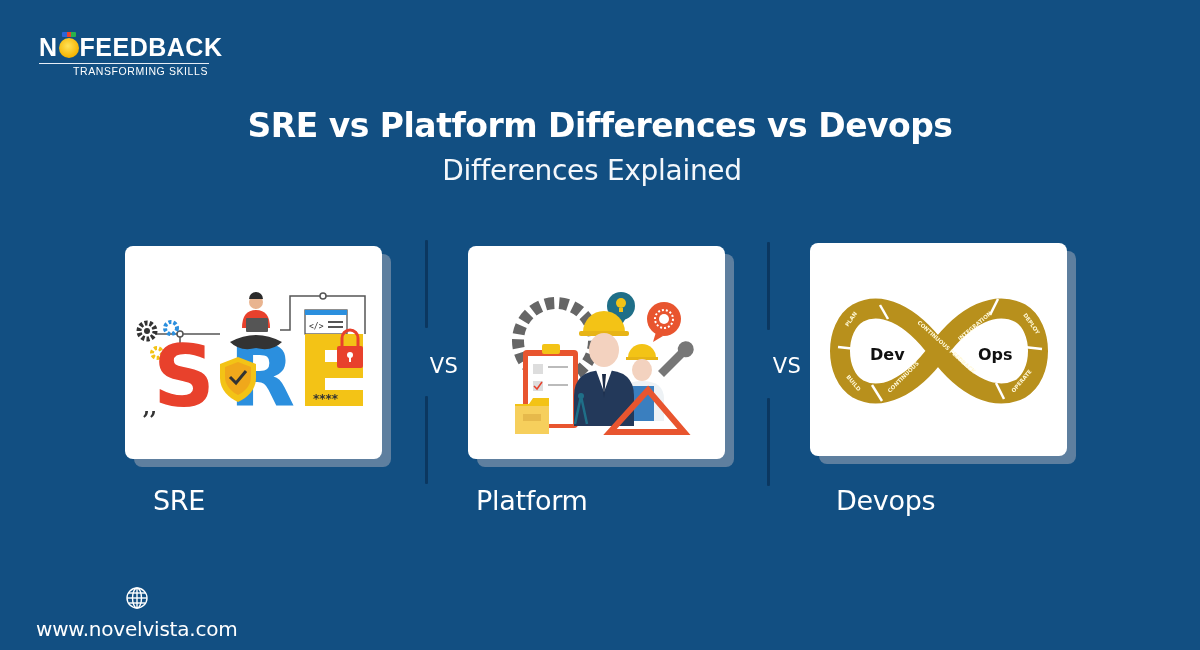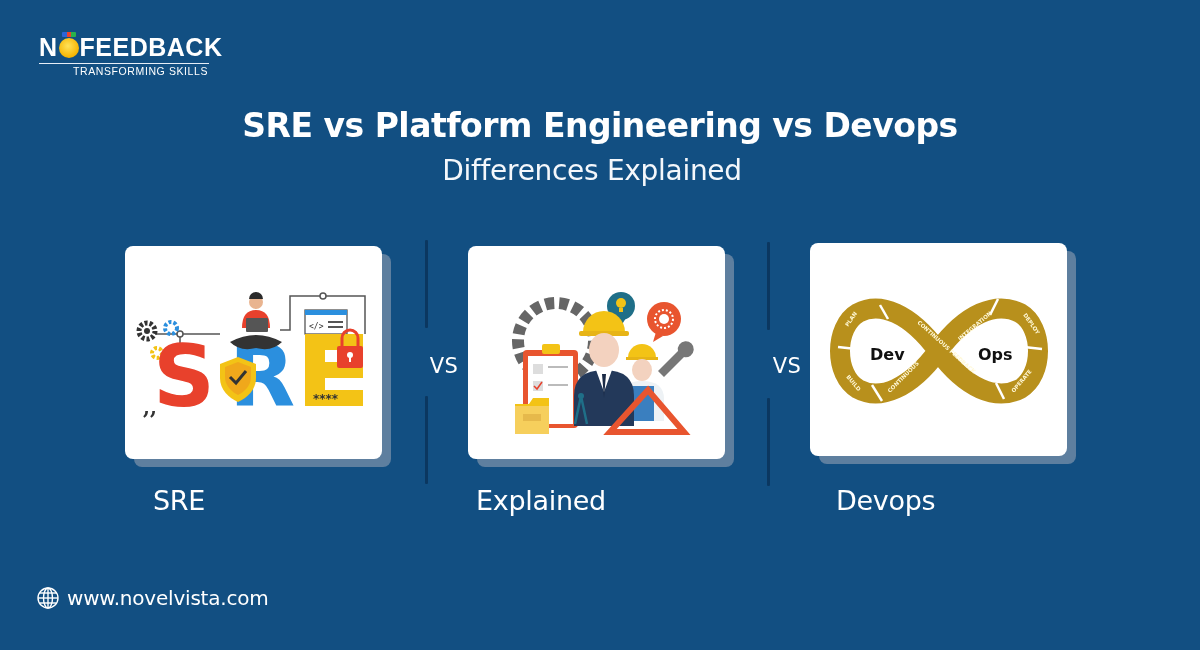--- a/index.html
+++ b/index.html
@@ -57,33 +57,33 @@
   .vs {
     position: absolute; font-size: 21px; color: #ffffff; text-align: center; width: 40px;
     font-family: "DejaVu Sans", sans-serif; letter-spacing: 0.5px; margin-left: 18px;
   }
 
   .label {
     position: absolute; font-size: 27px; line-height: 33px;
     font-family: "DejaVu Sans", sans-serif; color: #ffffff; letter-spacing: -0.3px;
   }
 
-  .footer { position: absolute; left: 36px; top: 586px; display: flex; align-items: center; gap: 7px; }
+  .footer { position: absolute; left: 36px; top: 586px; display: flex; align-items: center; gap: 7px; flex-direction: column; }
   .footer-text { font-size: 20px; color: #ffffff; font-family: "DejaVu Sans", sans-serif; letter-spacing: -0.2px; }
 </style>
 </head>
 <body>
 
 <div class="logo">
   <div class="logo-main"><span>N</span><span class="logo-o"></span><span>FEEDBACK</span></div>
   <div class="logo-rule"></div>
   <div class="logo-sub">TRANSFORMING SKILLS</div>
 </div>
 
-<h1 class="title">SRE vs Platform Engineering vs Devops</h1>
+<h1 class="title">SRE vs Platform Differences vs Devops</h1>
 <div class="subtitle">Differences Explained</div>
 
 <div class="card card-sre">
   <svg viewBox="0 0 257 213">
 
     <polyline points="30,88 95,88" fill="none" stroke="#555" stroke-width="1.5"></polyline>
     <polyline points="55,88 55,100" fill="none" stroke="#555" stroke-width="1.5"></polyline>
     <circle cx="55" cy="88" r="3" fill="#fff" stroke="#555" stroke-width="1.5"></circle>
     <polyline points="155,84 165,84 165,50 240,50 240,88" fill="none" stroke="#555" stroke-width="1.5"></polyline>
     <circle cx="198" cy="50" r="3" fill="#fff" stroke="#555" stroke-width="1.5"></circle>
@@ -205,21 +205,21 @@
       <text x="213" y="72" transform="rotate(55 213 72)">DEPLOY</text>
       <text x="204" y="150" transform="rotate(-50 204 150)">OPERATE</text>
     </g>
     <text x="60" y="117" font-family="DejaVu Sans, sans-serif" font-size="16" font-weight="bold" fill="#111">Dev</text>
     <text x="168" y="117" font-family="DejaVu Sans, sans-serif" font-size="16" font-weight="bold" fill="#111">Ops</text>
   </svg>
 </div>
 
 <div class="label" style="left:153px; width:200px; top:484px;">SRE</div>
 <div class="label" style="left:476px; width:240px; top:484px;">
-  <div>Explained</div>
+  <div>Platform</div>
 </div>
 <div class="label" style="left:836px; width:200px; top:484px;">Devops</div>
 
 <div class="footer">
   <svg width="24" height="24" viewBox="0 0 24 24">
     <g fill="none" stroke="#ffffff" stroke-width="1.4">
       <circle cx="12" cy="12" r="10"></circle>
       <ellipse cx="12" cy="12" rx="4.5" ry="10"></ellipse>
       <line x1="2" y1="12" x2="22" y2="12"></line>
       <line x1="3.5" y1="7" x2="20.5" y2="7"></line>

